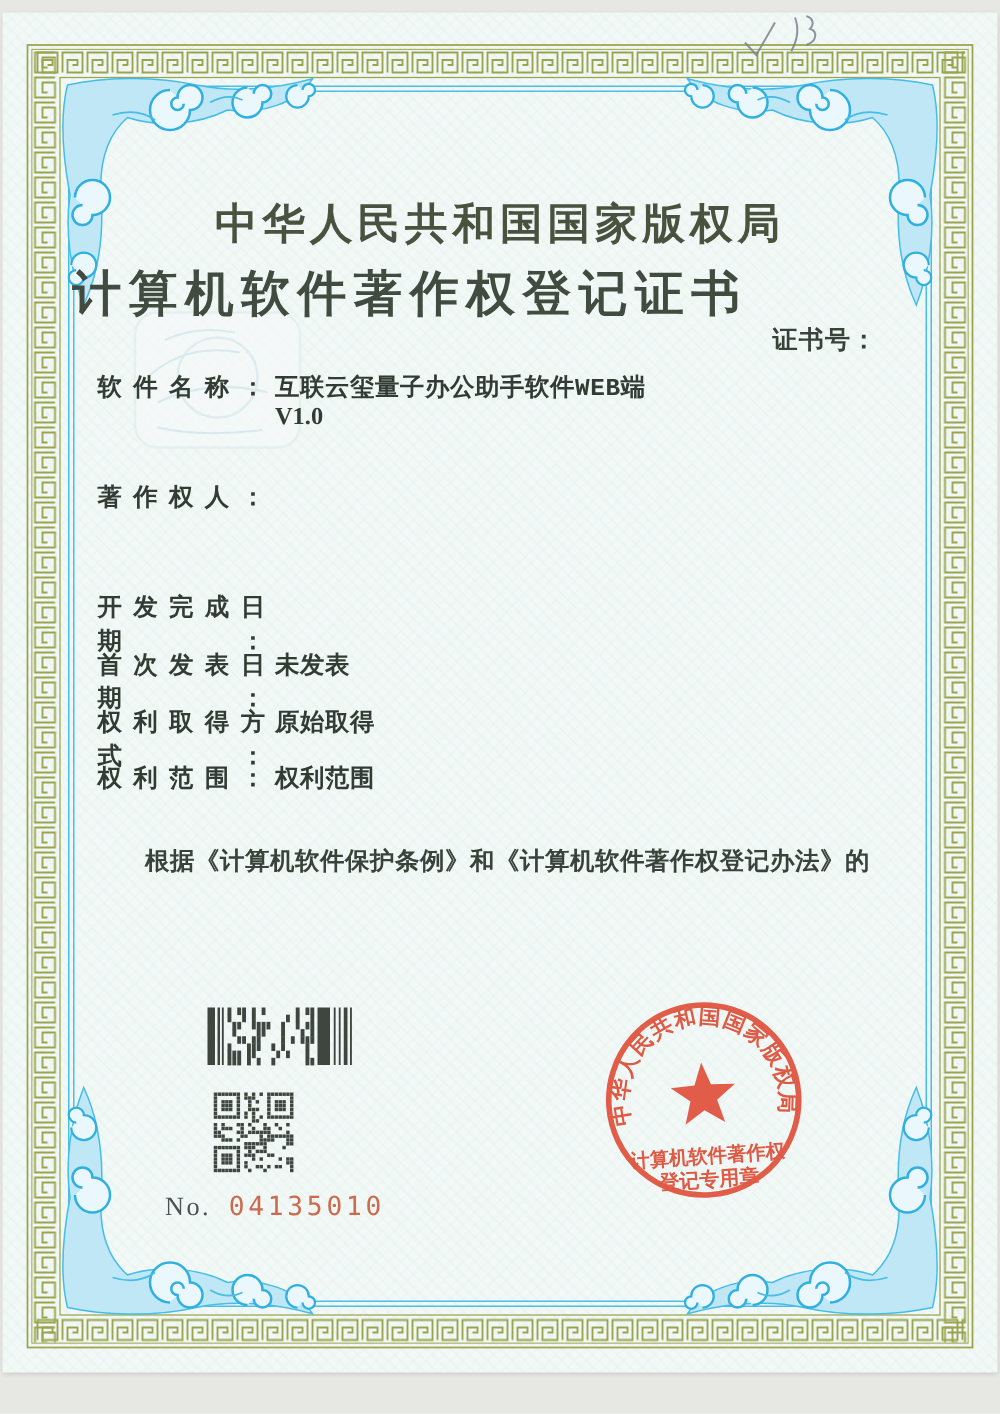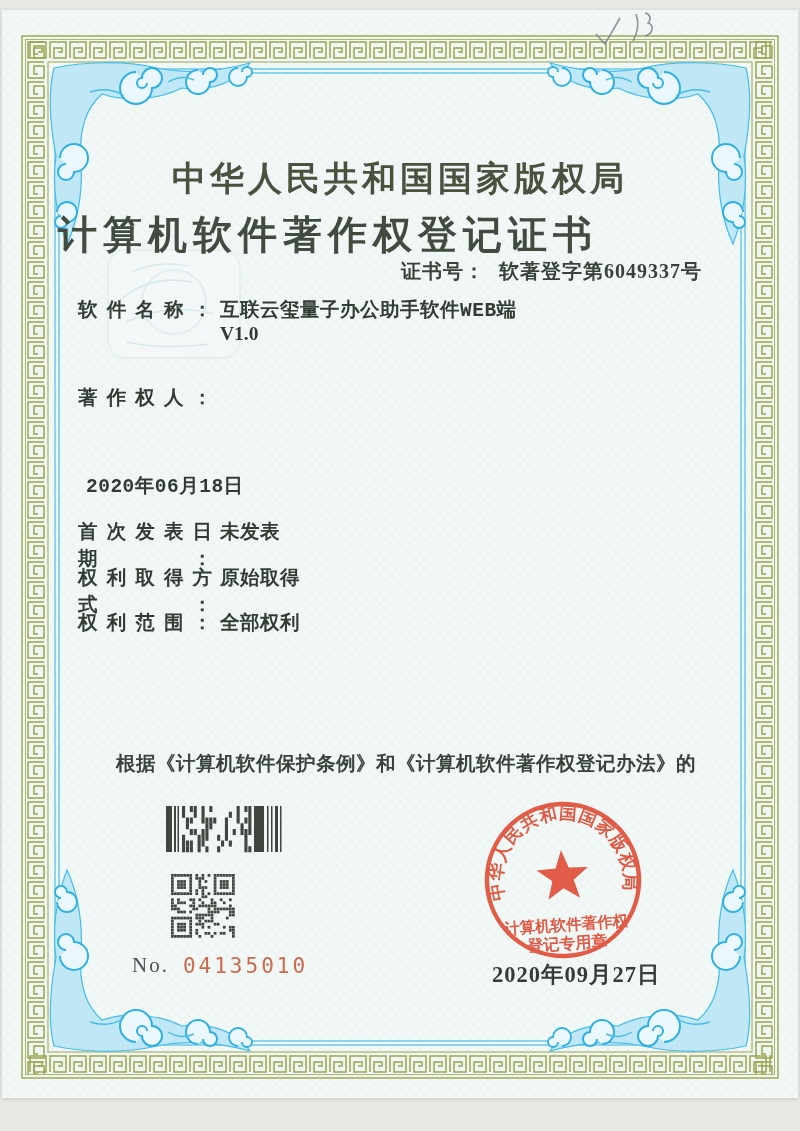--- a/index.html
+++ b/index.html
@@ -30,21 +30,21 @@
     display:flex;gap:14px;letter-spacing:1px;
   }
   .fieldrow{left:76px;display:flex;align-items:flex-start;color:#333c34;}
   .flabel{
     display:inline-block;width:134px;font-size:19.5px;font-weight:700;
     text-align:justify;text-align-last:justify;-moz-text-align-last:justify;
   }
   .fvalue{margin-left:8px;font-size:19.5px;font-weight:700;letter-spacing:0.5px;font-family:Liberation Mono, monospace;}
   .fvalue2{left:218px;font-size:19.5px;font-weight:700;color:#333c34;}
   .stmt{width:660px;font-size:19.5px;font-weight:700;color:#39423b;letter-spacing:0.5px;}
-  .serial{left:130px;top:943px;display:flex;align-items:center;gap:14px;}
+  .serial{left:130px;top:943px;display:flex;align-items:flex-start;gap:14px;}
   .serial-no-label{font-size:21px;color:#4c5156;letter-spacing:2px;}
   .serial-number{font-family:"DejaVu Sans Mono","Liberation Mono",monospace;
     font-size:21px;color:#cb6a4c;letter-spacing:3px;}
   .issue-date{left:490px;top:949px;font-size:22.5px;font-weight:800;color:#343d35;letter-spacing:1px;}
   .ghost{opacity:0.5;}
 </style>
 </head>
 <body>
 
 <div class="paper">
@@ -412,54 +412,52 @@
       <text x="0" y="50" text-anchor="middle" font-size="15.5" font-weight="700" fill="#dd4f38" font-family="Liberation Serif, DejaVu Serif, serif">计算机软件著作权</text>
       <text x="0" y="69" text-anchor="middle" font-size="16" font-weight="700" fill="#dd4f38" font-family="Liberation Serif, DejaVu Serif, serif">登记专用章</text>
     </g>
   </svg>
 
   <div class="abs title">中华人民共和国国家版权局</div>
   <div class="abs subtitle">计算机软件著作权登记证书</div>
 
   <div class="abs certno">
     <span>证书号：</span>
-    <span>软著登字第6049337号</span>
   </div>
 
   <div class="abs fieldrow" style="top:286px">
     <span class="flabel">软件名称：</span>
     <span class="fvalue">互联云玺量子办公助手软件WEB端</span>
   </div>
   <div class="abs fvalue2" style="top:313px">V1.0</div>
 
   <div class="abs fieldrow" style="top:374px">
     <span class="flabel">著作权人：</span>
   </div>
 
   <div class="abs fieldrow" style="top:462px">
-    <span class="fvalue">2020年06月18日</span>
+    <span class="flabel">开发完成日期：</span>
   </div>
 
   <div class="abs fieldrow" style="top:554px">
     <span class="flabel">权利取得方式：</span>
     <span class="fvalue">原始取得</span>
   </div>
 
   <div class="abs fieldrow" style="top:508px">
     <span class="flabel">首次发表日期：</span>
     <span class="fvalue">未发表</span>
   </div>
 
   <div class="abs fieldrow" style="top:599px">
     <span class="flabel">权利范围：</span>
-    <span class="fvalue">全部权利</span>
-  </div>
-
-
-  <div class="abs stmt" style="left:114px;top:740px">根据《计算机软件保护条例》和《计算机软件著作权登记办法》的</div>
+    <span class="fvalue">权利范围</span>
+  </div>
+
+
+  <div class="abs stmt" style="left:114px;top:665px">根据《计算机软件保护条例》和《计算机软件著作权登记办法》的</div>
 
   <div class="abs serial">
     <span class="serial-no-label">No.</span>
     <span class="serial-number">04135010</span>
   </div>
 
-  <div class="abs issue-date">2020年09月27日</div>
 </div>
 
 </body></html>

